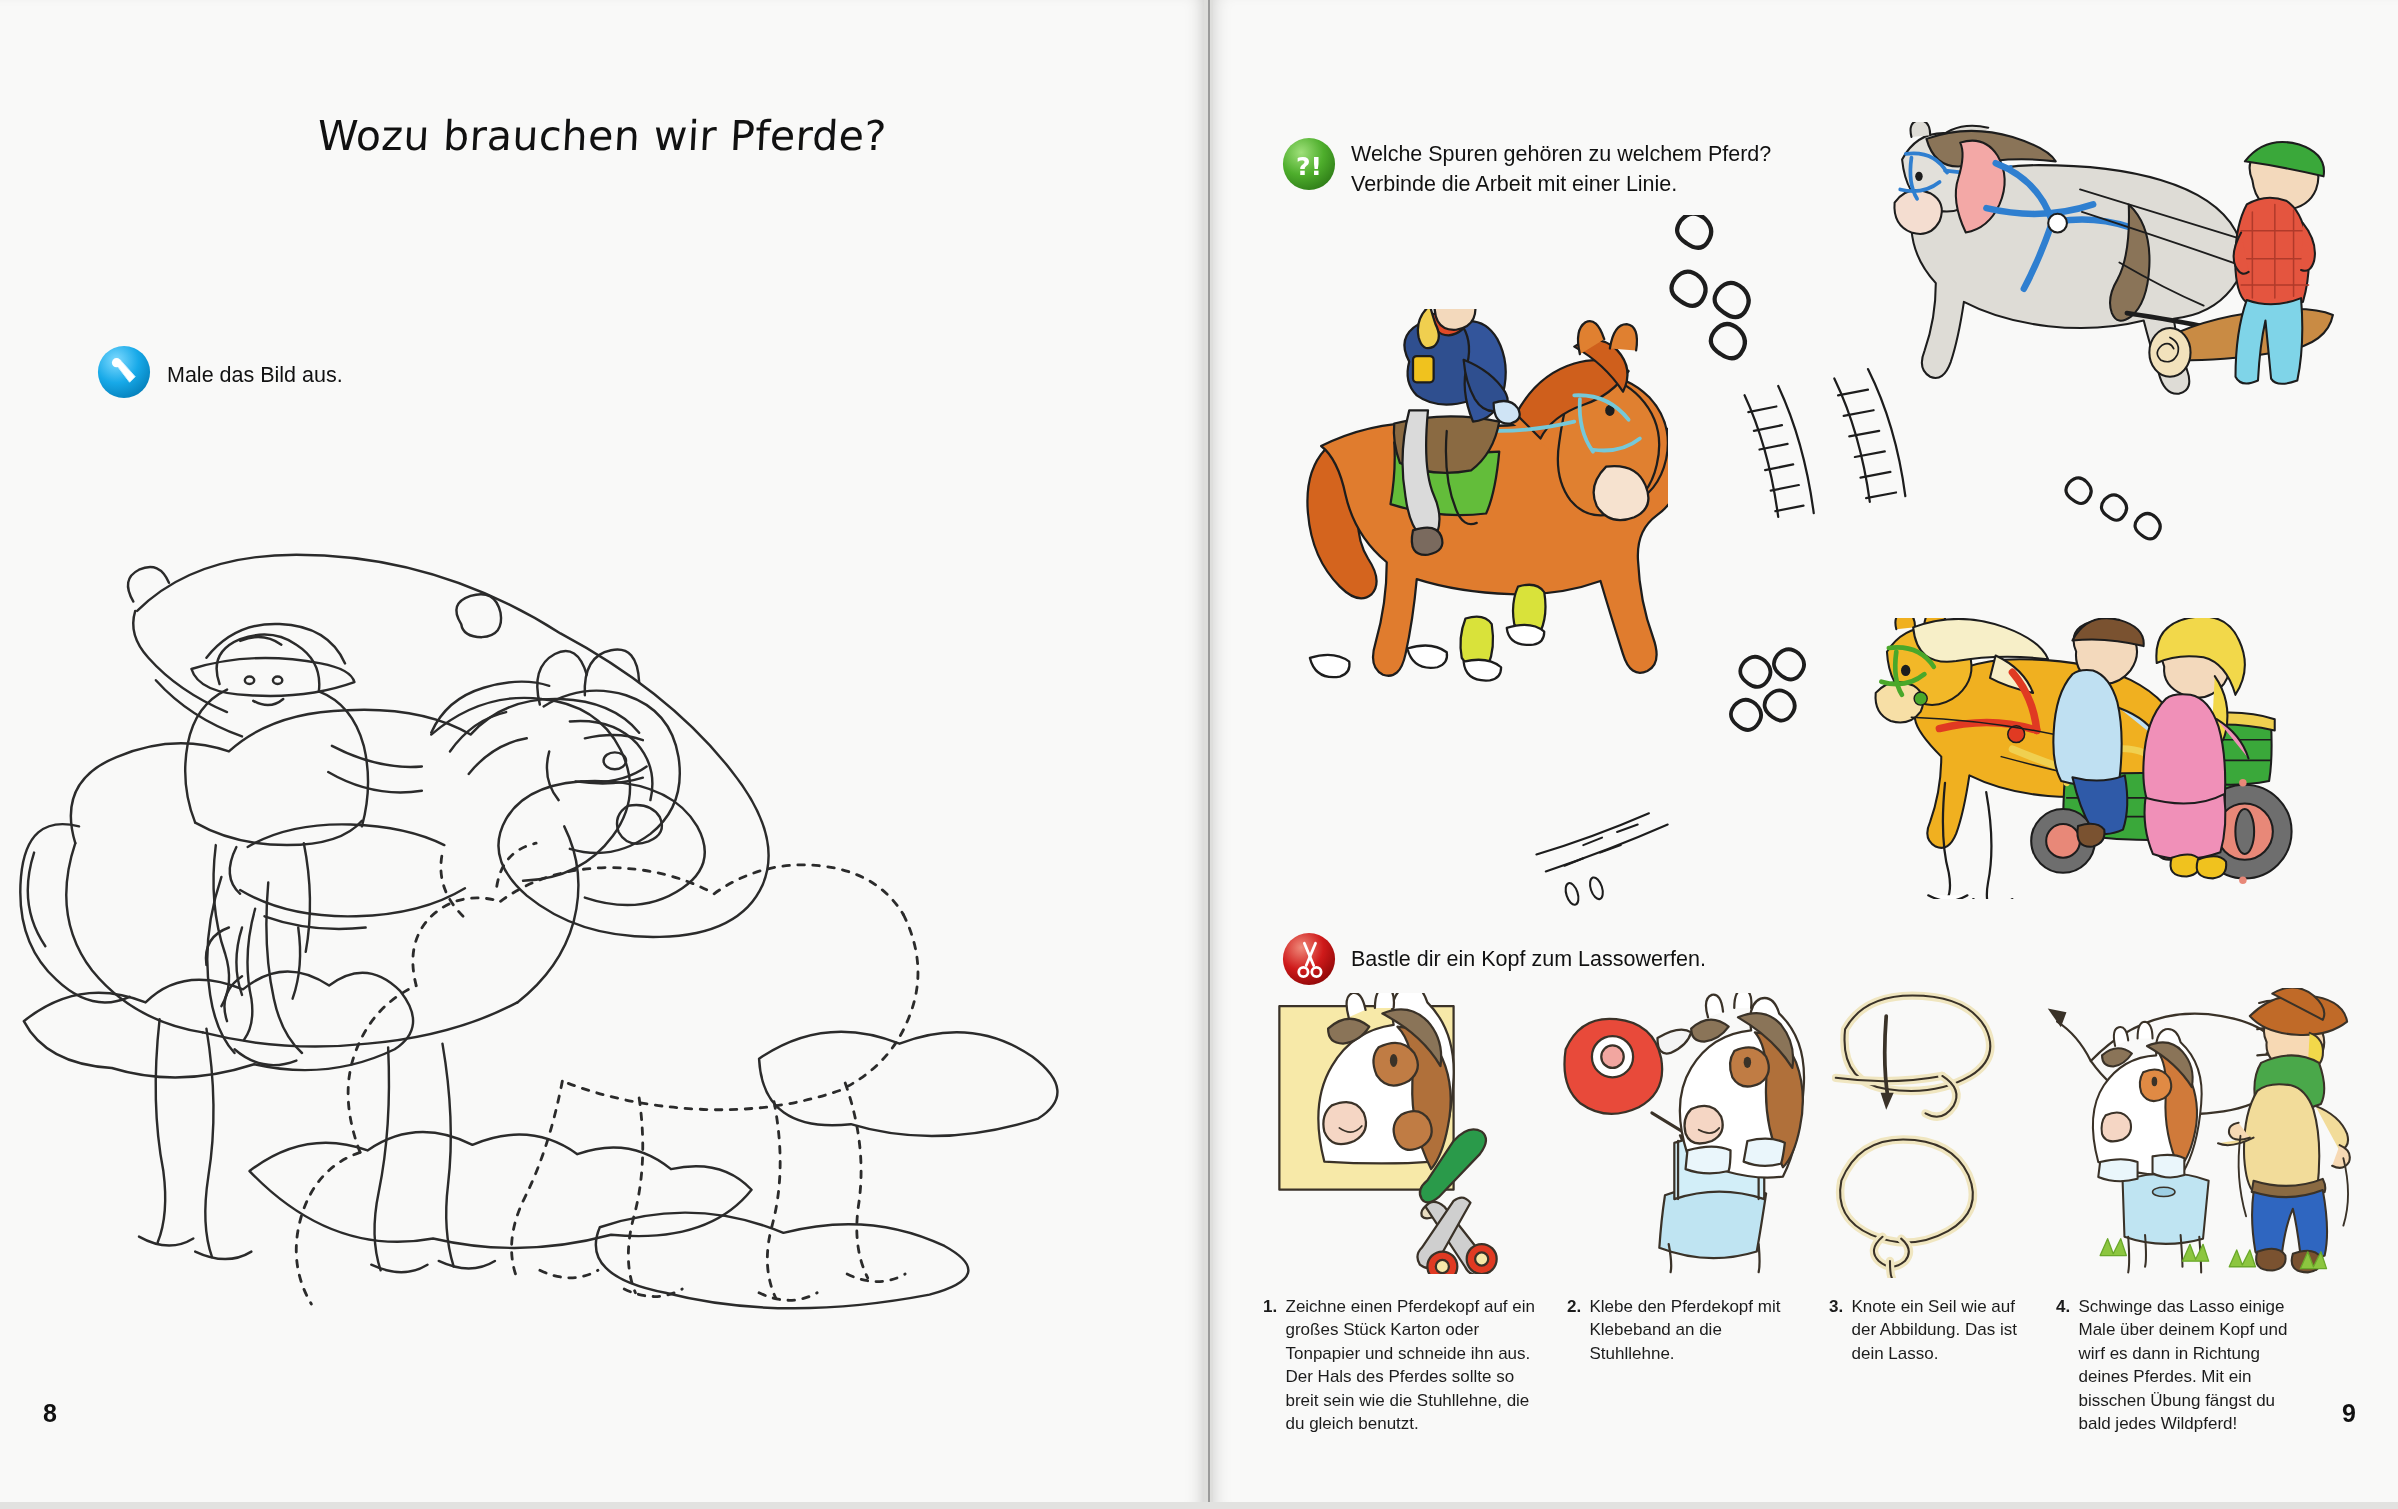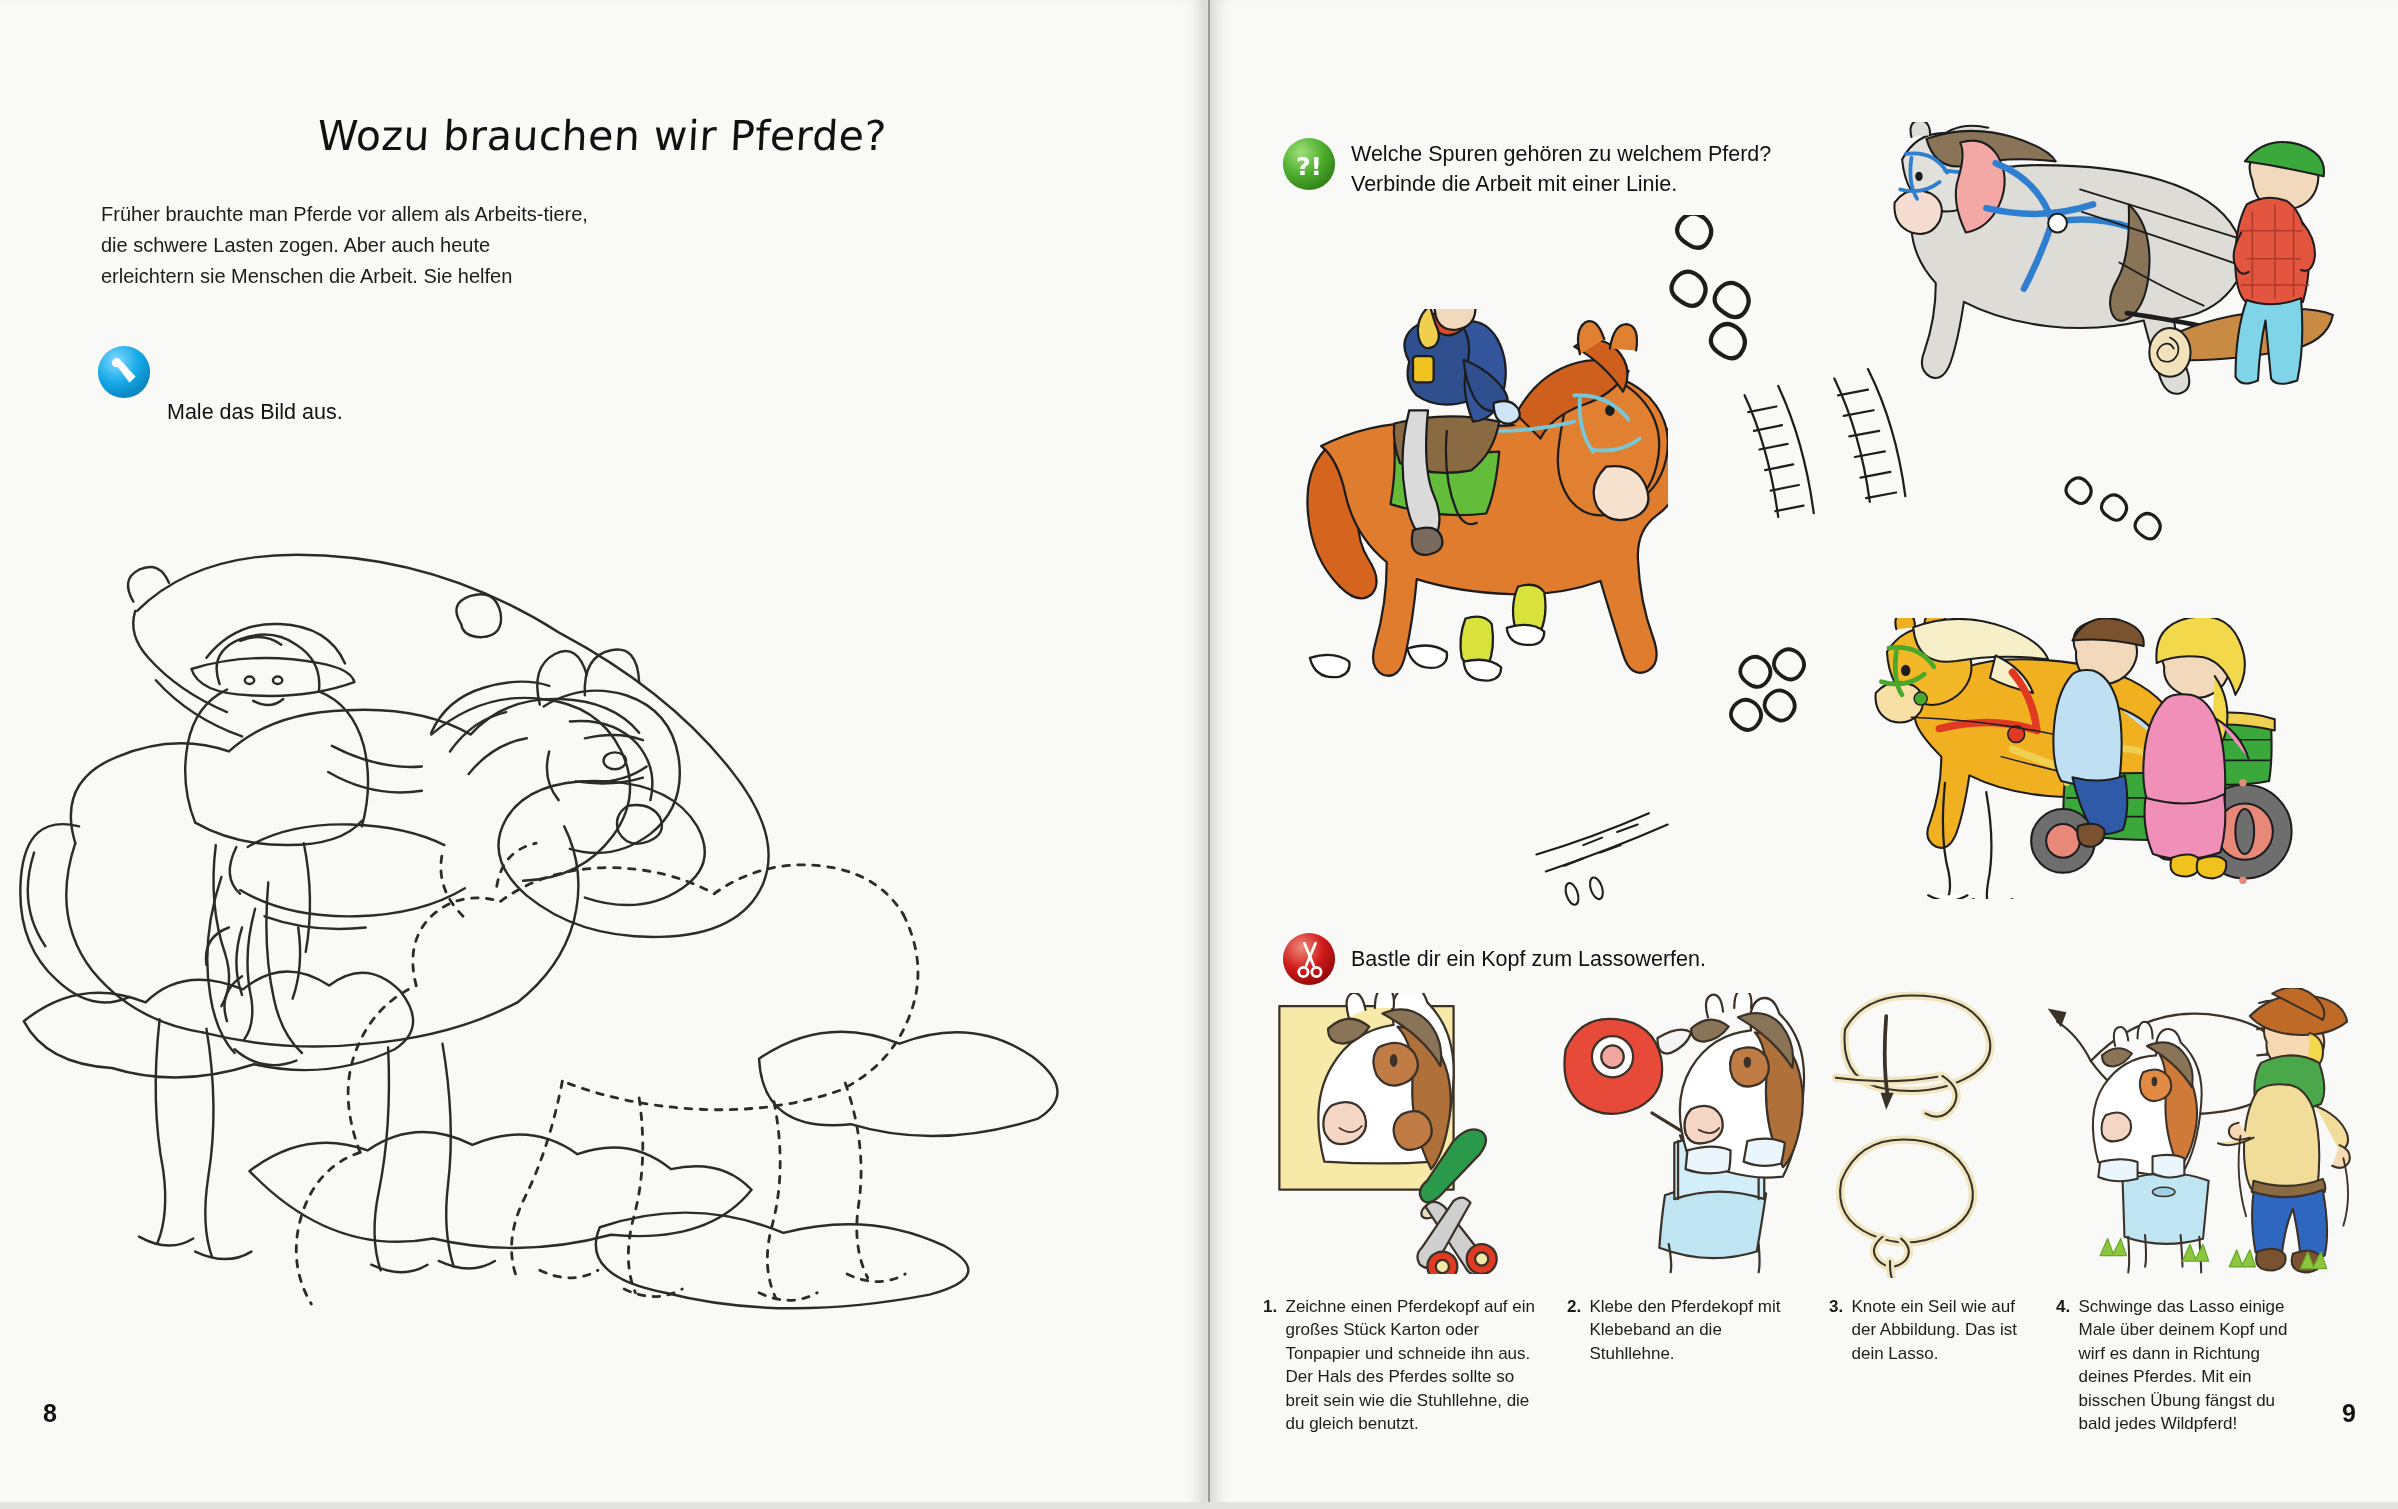--- a/index.html
+++ b/index.html
@@ -38,37 +38,36 @@
 
 <div class="spread">
 
   <div class="page page-left"></div>
   <div class="page page-right"></div>
   <div class="gutter"></div>
   <div class="gutter-line"></div>
   <div class="bottom-strip"></div>
 
   <div class="title">Wozu brauchen wir Pferde?</div>
-  <div class="para para-l">Früher brauchte man Pferde vor allem als Arbeits-tiere, die schwere Lasten zogen. Aber auch heute erleichtern sie Menschen die Arbeit. Sie helfen</div>
 
   <div class="badge" style="left:97px;top:345px;">
     <svg width="54" height="54" viewBox="0 0 58 58">
       <defs>
         <radialGradient id="gblue" cx="35%" cy="28%" r="78%">
           <stop offset="0%" stop-color="#7fdaff"></stop>
             <stop offset="55%" stop-color="#17a9e8"></stop>
           <stop offset="100%" stop-color="#0580bb"></stop>
         </radialGradient>
       </defs>
       <circle cx="29" cy="29" r="28" fill="url(#gblue)"></circle>
       <path d="M19 19 L25 16 L41 34 L35 40 Z" fill="#fff" stroke="#cfefff" stroke-width="1"></path>
       <circle cx="21" cy="19" r="5" fill="#fff"></circle>
     </svg>
   </div>
-  <div class="task" style="left:167px;top:360px;margin-top:37px;">Male das Bild aus.</div>
+  <div class="task" style="left:167px;top:360px;">Male das Bild aus.</div>
 
   <div class="illus" style="left:19px;top:403px;width:1171px;height:946px;">
     <svg width="1171" height="946" viewBox="0 0 1250 1010">
       <g fill="none" stroke="#2b2b2b" stroke-width="2.6" stroke-linecap="round" stroke-linejoin="round">
 
         <path d="M5 660 q60 -48 130 -20 q40 -40 104 -14 q44 -36 92 -4 q40 -30 76 6 q30 38 -6 62 q-70 34 -150 16 q-80 26 -152 4 q-70 -4 -94 -50Z"></path>
         <path d="M246 820 q60 -46 126 -22 q52 -36 112 -6 q62 -26 112 10 q56 -20 100 16 q54 -12 86 22 q-46 58 -150 48 q-96 26 -190 4 q-108 20 -196 -72Z"></path>
         <path d="M790 700 q70 -48 150 -16 q78 -30 142 14 q50 38 6 66 q-108 34 -200 6 q-94 10 -98 -70Z"></path>
         <path d="M620 880 q100 -34 196 6 q92 -24 172 14 q58 32 -16 52 q-158 30 -282 -2 q-92 -18 -70 -70Z"></path>
 

